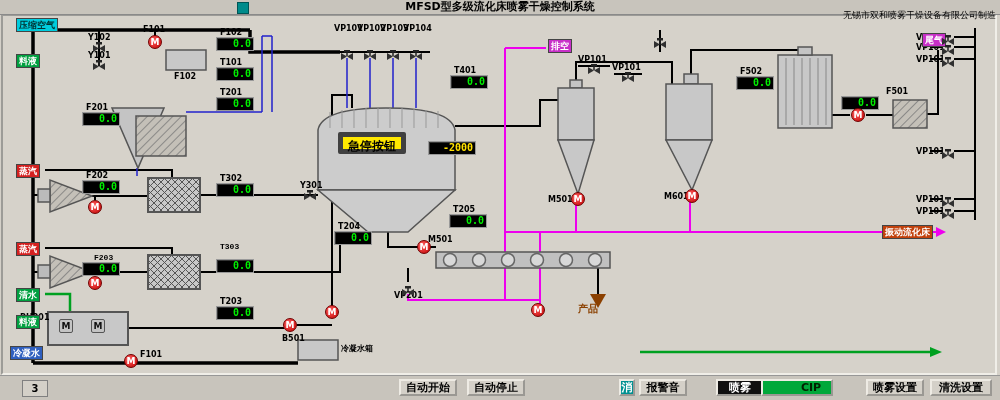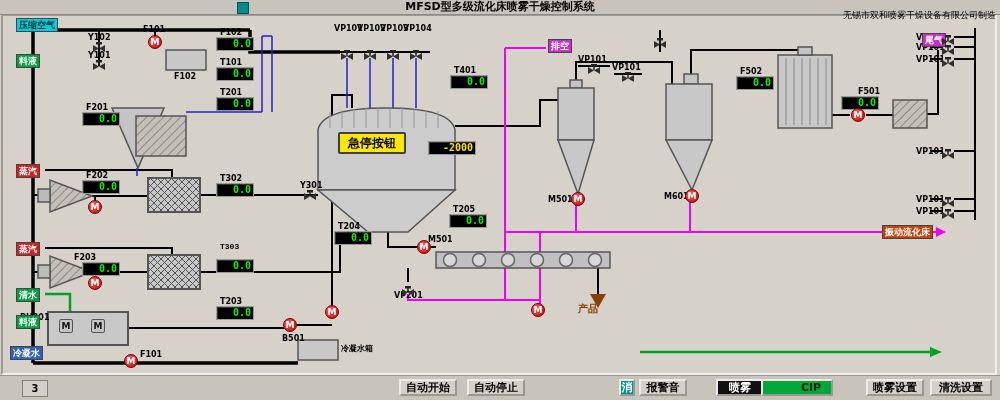--- a/index.html
+++ b/index.html
@@ -24,21 +24,21 @@
         height:12px;padding:0 2px;}
   .pump{position:absolute;z-index:6;width:14px;height:14px;border-radius:50%;box-sizing:border-box;
         background:radial-gradient(circle at 35% 35%,#FF6060,#C00000);border:1px solid #700000;
         color:#FFF;font:bold 9px/12px "DejaVu Sans",sans-serif;text-align:center;cursor:pointer;}
   .pump.square{border-radius:2px;background:#C4C4C4;color:#111;border:1px solid #555;}
   .valve{position:absolute;z-index:6;width:12px;height:12px;cursor:pointer;}
   #watermark{position:absolute;left:66px;top:74px;z-index:9;white-space:nowrap;
              font:bold 28px "DejaVu Sans",sans-serif;color:#F01010;letter-spacing:2px;
              text-shadow:-1px -1px 0 #FFF,1px -1px 0 #FFF,-1px 1px 0 #FFF,1px 1px 0 #FFF,2px 2px 3px rgba(255,255,255,.85);}
   #estop{position:absolute;left:338px;top:132px;width:68px;height:22px;z-index:7;box-sizing:border-box;
-         background:#FFE800;border:2px solid #404040;border-radius:2px;cursor:pointer;
+         background:#FFE800;border:5px solid #404040;border-radius:2px;cursor:pointer;
          font:bold 12px/18px "DejaVu Sans",sans-serif;text-align:center;color:#000;}
   
   #bottombar{position:absolute;left:0;top:375px;width:1000px;height:25px;background:#C8C4BC;
              border-top:1px solid #979797;z-index:20;}
   #counter{position:absolute;left:22px;top:4px;width:24px;height:15px;background:#D4D0C8;
            border:1px solid #808080;font:bold 10px/15px "DejaVu Sans",sans-serif;text-align:center;color:#000;}
   #statusbox{position:absolute;left:62px;top:3px;width:334px;height:17px;background:#0000A0;
              border:1px solid #666;box-shadow:inset 1px 1px 0 #000;color:#FFFF00;
              font:bold 11px/17px "DejaVu Sans",sans-serif;text-align:center;}
   .btn{position:absolute;top:3px;height:17px;box-sizing:border-box;background:#D4D0C8;
@@ -191,25 +191,25 @@
       <div class="lbl" style="left: 174px; top: 72px;">F102</div>
       <div class="lbl" style="left: 86px; top: 103px;">F201</div>
       <div class="lbl" style="left: 334px; top: 24px;">VP101</div>
       <div class="lbl" style="left: 357px; top: 24px;">VP102</div>
       <div class="lbl" style="left: 380px; top: 24px;">VP103</div>
       <div class="lbl" style="left: 403px; top: 24px;">VP104</div>
       <div class="lbl" style="left: 454px; top: 66px;">T401</div>
       <div class="lbl" style="left: 578px; top: 55px;">VP101</div>
       <div class="lbl" style="left: 612px; top: 63px;">VP101</div>
       <div class="lbl" style="left: 740px; top: 67px;">F502</div>
-      <div class="lbl" style="left: 858px; top: 87px;">F501</div>
+      <div class="lbl" style="left: 886px; top: 87px;">F501</div>
       <div class="lbl" style="left: 220px; top: 174px;">T302</div>
       <div class="lbl" style="left: 86px; top: 171px;">F202</div>
       <div class="lbl" style="left: 220px; top: 242px; font-family: Liberation Mono, monospace;">T303</div>
-      <div class="lbl" style="left: 74px; top: 253px;">F203</div>
+      <div class="lbl" style="left: 94px; top: 253px; font-family: Liberation Mono, monospace;">F203</div>
       <div class="lbl" style="left: 220px; top: 297px;">T203</div>
       <div class="lbl" style="left: 338px; top: 222px;">T204</div>
       <div class="lbl" style="left: 453px; top: 205px;">T205</div>
       <div class="lbl" style="left: 300px; top: 181px;">Y301</div>
       <div class="lbl" style="left: 428px; top: 235px;">M501</div>
       <div class="lbl" style="left: 394px; top: 291px;">VP201</div>
       <div class="lbl" style="left: 548px; top: 195px;">M501</div>
       <div class="lbl" style="left: 664px; top: 192px;">M601</div>
       <div class="lbl" style="left: 282px; top: 334px;">B501</div>
       <div class="lbl" style="left: 20px; top: 313px;">BH201</div>

